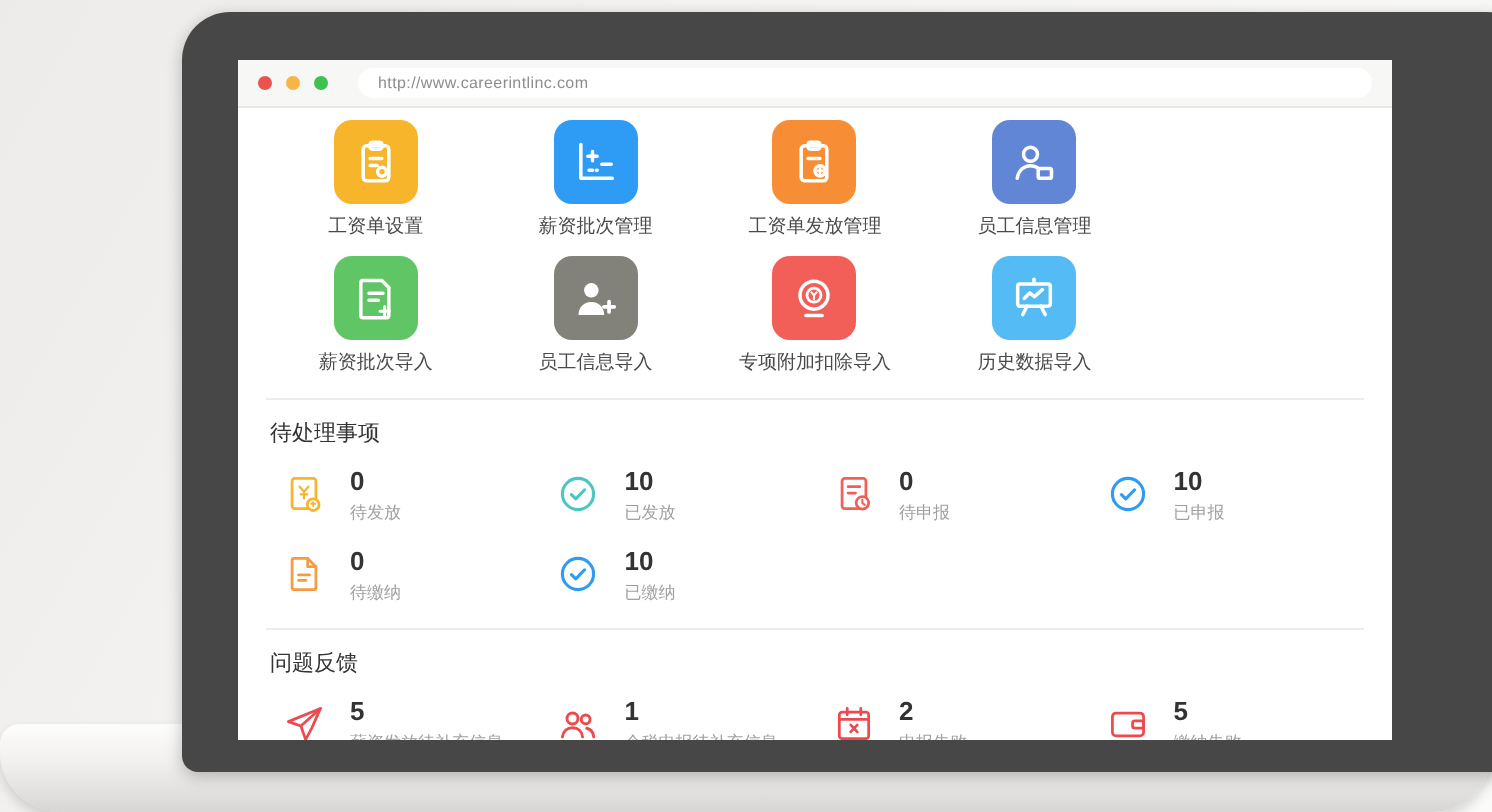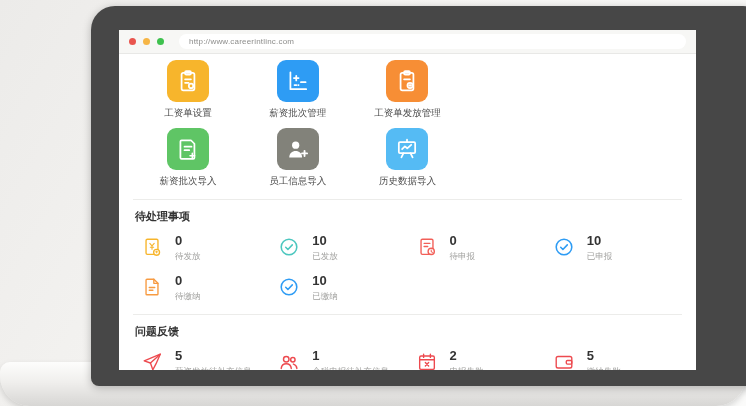--- a/index.html
+++ b/index.html
@@ -30,21 +30,21 @@
   .content { padding:4px 14px 0; }
   .app-grid { display:grid; grid-template-columns:repeat(5,1fr); margin-top:2px; }
   .app { display:flex; flex-direction:column; align-items:center; cursor:pointer; }
   .app-icon { width:42px; height:42px; border-radius:9px; display:flex;
               align-items:center; justify-content:center; }
   .app-icon svg { width:28px; height:28px; }
   .app-label { margin-top:5px; font-size:9.5px; color:#4a4a4a; white-space:nowrap; }
   .row2 { margin-top:8px; }
 
   .divider { height:1px; background:#ececea; margin-top:11px; }
-  .section-title { font-size:11px; color:#333333; font-weight:bold; margin:9px 2px 10px; }
+  .section-title { font-size:11px; color:#333333; font-weight:normal; margin:9px 2px 10px; }
 
   .stat-grid { display:grid; grid-template-columns:repeat(4,1fr); margin-bottom:11px; }
   .stat { display:flex; align-items:flex-start; padding-left:8px; cursor:pointer; }
   .stat-icon { width:22px; height:22px; flex:0 0 auto; margin-right:12px; margin-top:2px; }
   .stat-icon svg { width:22px; height:22px; display:block; }
   .stat-value { display:block; font-size:13px; color:#333333; font-weight:bold; line-height:14px; }
   .stat-label { display:block; font-size:8.5px; color:#a0a09e; margin-top:3px; white-space:nowrap;font-family:Liberation Serif, serif; }
 </style>
 </head>
 <body>
@@ -91,20 +91,30 @@
               <svg viewBox="0 0 24 24" fill="none" stroke="#fff" stroke-width="1.5" stroke-linecap="round" stroke-linejoin="round">
                 <rect x="6.5" y="5" width="11" height="15" rx="1.5"></rect>
                   <rect x="9.5" y="3.5" width="5" height="3" rx="1"></rect>
                 <path d="M9.5 10.5h5"></path>
                   <circle cx="14.6" cy="15.8" r="2.2"></circle>
                   <path d="M14.6 14.8v2M13.6 15.8h2" stroke-width="1.1"></path>
               </svg>
             </div>
             <div class="app-label">工资单发放管理</div>
           </div>
+          <div class="app">
+            <div class="app-icon" style="background: rgb(98, 134, 214);">
+              <svg viewBox="0 0 24 24" fill="none" stroke="#fff" stroke-width="1.5" stroke-linecap="round" stroke-linejoin="round">
+                <circle cx="10.5" cy="8.7" r="3"></circle>
+                  <path d="M4.8 19c.5-3.4 2.9-5.4 5.7-5.4 1.4 0 2.7.5 3.7 1.4"></path>
+                <rect x="13.8" y="14.8" width="5.7" height="4.2" rx=".8"></rect>
+              </svg>
+            </div>
+            <div class="app-label">员工信息管理</div>
+          </div>
         </div>
 
         <div class="app-grid row2">
           <div class="app">
             <div class="app-icon" style="background: rgb(95, 197, 101);">
               <svg viewBox="0 0 24 24" fill="none" stroke="#fff" stroke-width="1.5" stroke-linecap="round" stroke-linejoin="round">
                 <path d="M6.5 4.5h8l3 3v12a1 1 0 0 1-1 1h-10a1 1 0 0 1-1-1v-14a1 1 0 0 1 1-1z"></path>
                 <path d="M9 10h6M9 13h4"></path>
                   <path d="M15.7 15.7v4M13.7 17.7h4" stroke-width="1.3"></path>
               </svg>
@@ -113,20 +123,31 @@
           </div>
           <div class="app">
             <div class="app-icon" style="background: rgb(130, 130, 122);">
               <svg viewBox="0 0 24 24" fill="none" stroke="#fff" stroke-width="1.5" stroke-linecap="round" stroke-linejoin="round">
                 <circle cx="10" cy="8.7" r="3.1" fill="#fff" stroke="none"></circle>
                 <path d="M4.5 19.3c0-3.6 2.5-5.6 5.5-5.6s5.5 2 5.5 5.6z" fill="#fff" stroke="none"></path>
                 <path d="M17.6 13.6v4.4M15.4 15.8h4.4" stroke-width="1.6"></path>
               </svg>
             </div>
             <div class="app-label">员工信息导入</div>
+          </div>
+          <div class="app">
+            <div class="app-icon" style="background: rgb(242, 95, 88);">
+              <svg viewBox="0 0 24 24" fill="none" stroke="#fff" stroke-width="1.5" stroke-linecap="round" stroke-linejoin="round">
+                <circle cx="12" cy="10.8" r="6"></circle>
+                  <circle cx="12" cy="10.8" r="3" stroke-width="1.2"></circle>
+                <path d="M10.9 9.6l1.1 1.2 1.1-1.2M12 10.8v1.8" stroke-width=".9"></path>
+                  <path d="M8.5 19.5h7"></path>
+              </svg>
+            </div>
+            <div class="app-label">专项附加扣除导入</div>
           </div>
           <div class="app">
             <div class="app-icon" style="background: rgb(85, 187, 244);">
               <svg viewBox="0 0 24 24" fill="none" stroke="#fff" stroke-width="1.5" stroke-linecap="round" stroke-linejoin="round">
                 <rect x="5" y="6" width="14" height="9.5" rx="1"></rect>
                   <path d="M12 4v2"></path>
                 <path d="M7.8 12.2l2.4-2.4 2 1.6 3.4-3"></path>
                   <path d="M9 15.5l-1.8 3.6M15 15.5l1.8 3.6"></path>
               </svg>
             </div>

